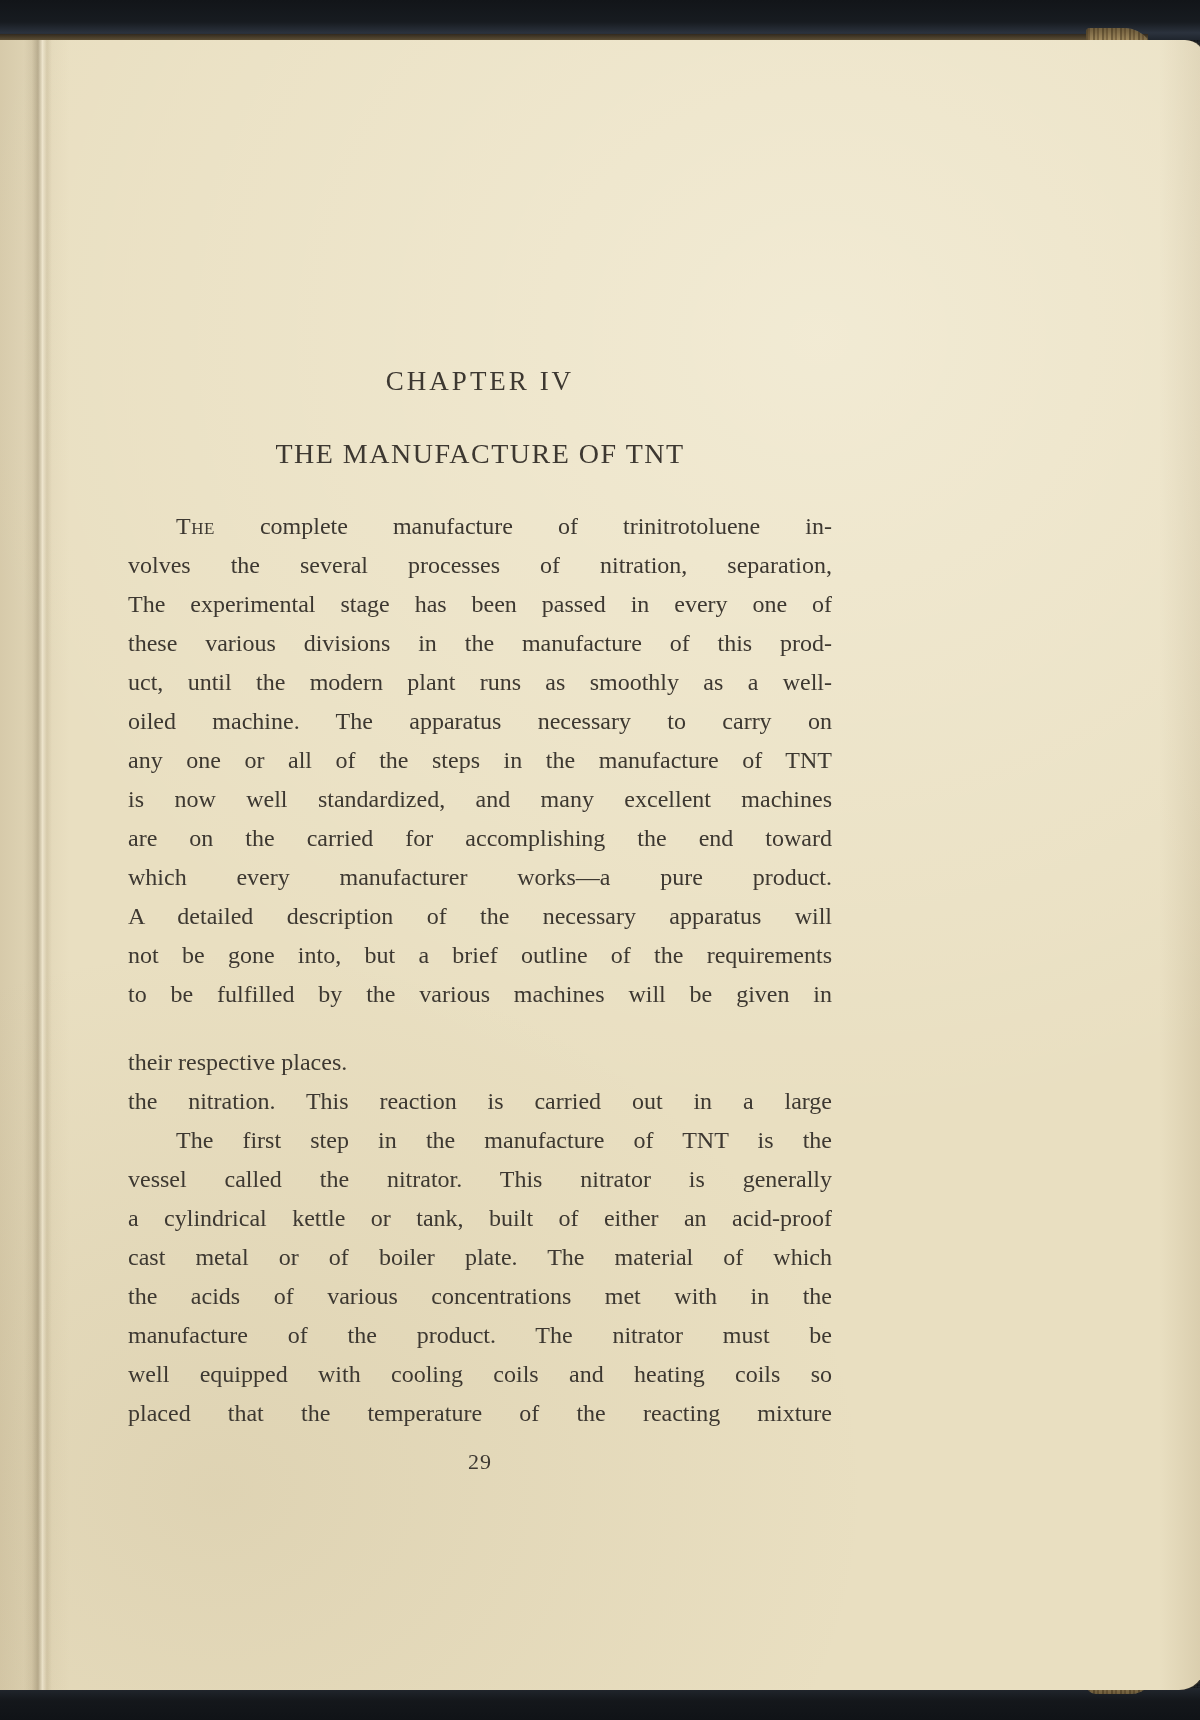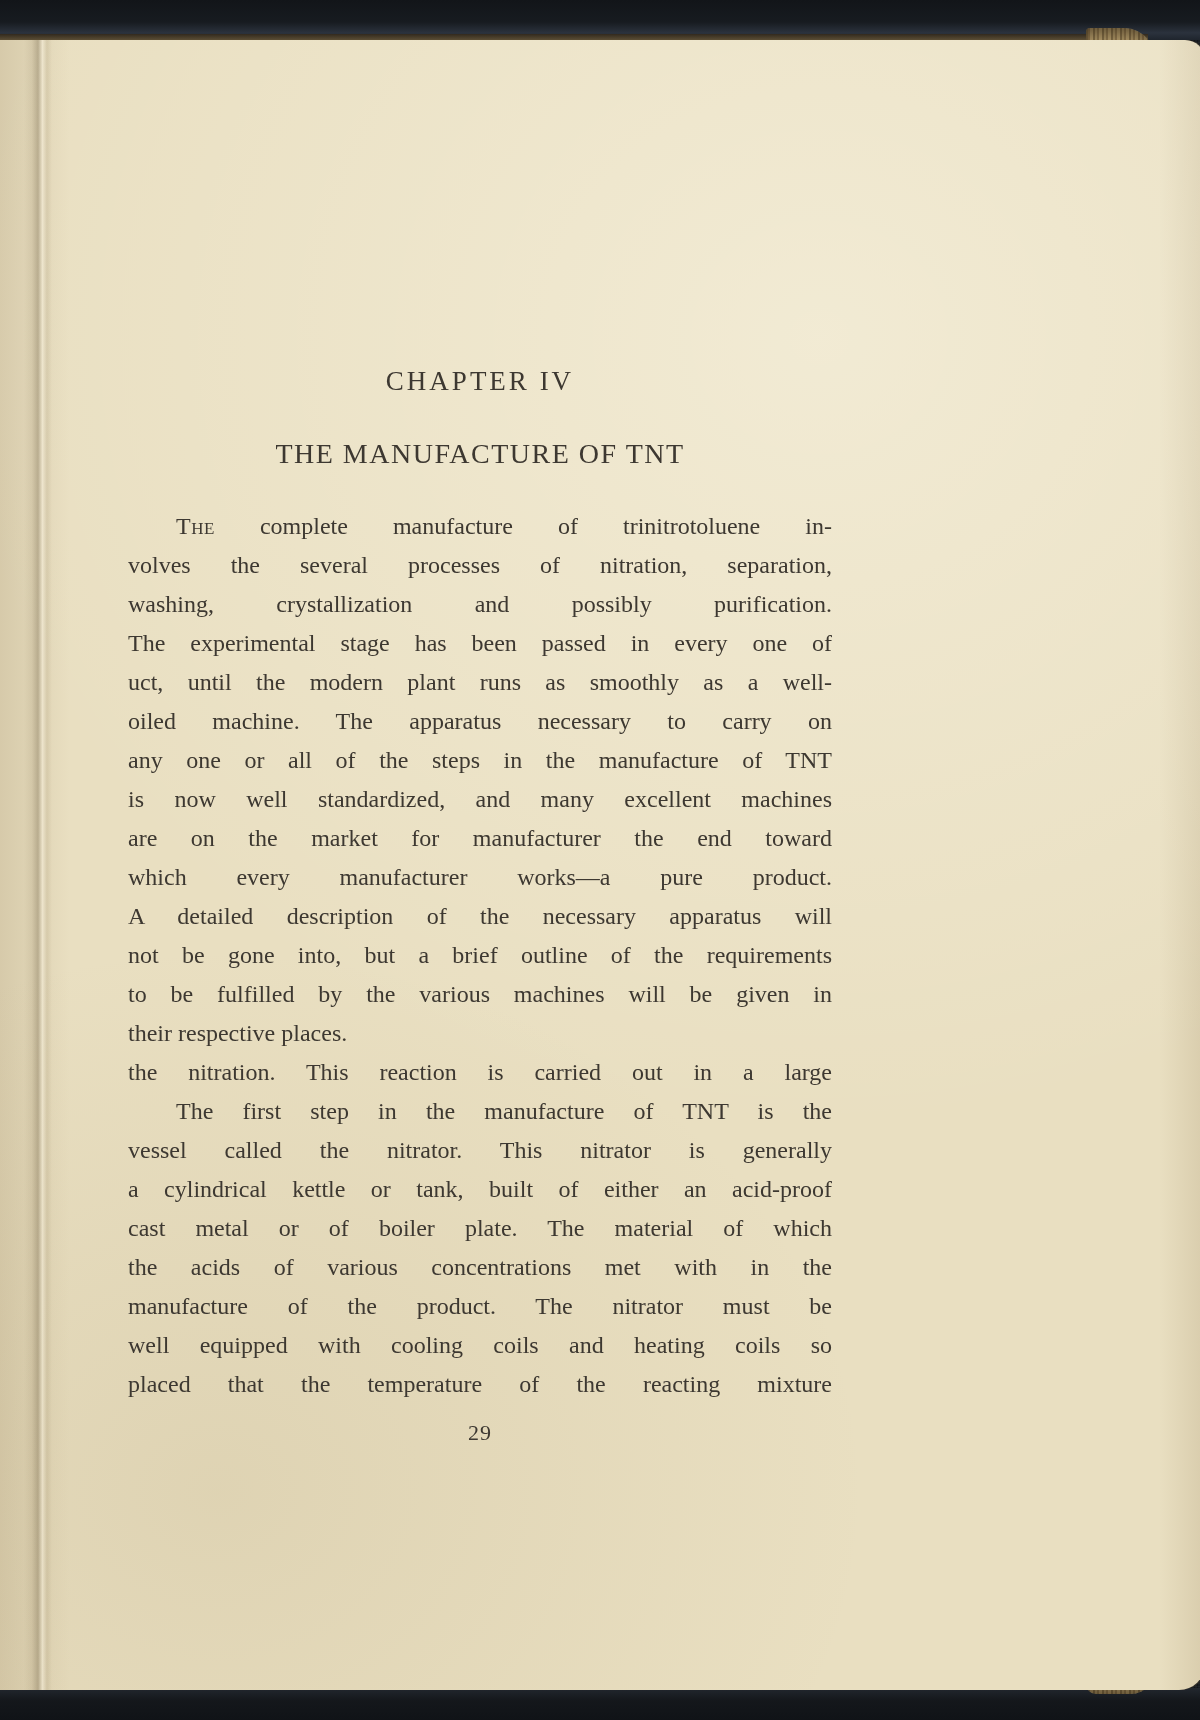--- a/index.html
+++ b/index.html
@@ -63,21 +63,21 @@
   .title{
     text-align:center;font-size:28px;line-height:34px;letter-spacing:1.5px;
     margin:0 0 36px 0;font-weight:400;
   }
   .para{margin:0;}
   .line{
     font-size:24px;height:39px;line-height:39px;overflow:hidden;
     text-align:justify;text-align-last:justify;white-space:normal;
   }
   .line.first{text-indent:48px;}
-  .line.last{text-align-last:left;}
+  .line.last{text-align-last:left;margin-top:29px;}
   .lead{font-variant:small-caps;letter-spacing:0.5px;}
   .pagenum{margin-top:16px;text-align:center;font-size:22px;letter-spacing:1px;}
 </style>
 </head>
 <body>
 
 <div class="scene" style="--page_bg: #e9dfc1; --cover: #191d22; --fore_edge: #9c855a; --ink: #3d3831;">
   <div class="cover-top"></div>
   <div class="cover-bottom"></div>
   <div class="top-edge"></div>
@@ -86,27 +86,27 @@
 
   <div class="page">
     <div class="gutter"></div>
     <div class="text-block">
       <div class="chapter">CHAPTER IV</div>
       <div class="title">THE MANUFACTURE OF TNT</div>
       <div>
           <div class="para">
             <div class="line first"><span class="lead">The</span> complete manufacture of trinitrotoluene in-</div>
             <div class="line">volves the several processes of nitration, separation,</div>
-            <div class="line">washing, crystallization and possibly purification.</div>
             <div class="line">The experimental stage has been passed in every one of</div>
+            <div class="line">these various divisions in the manufacture of this prod-</div>
             <div class="line">uct, until the modern plant runs as smoothly as a well-</div>
             <div class="line">oiled machine. The apparatus necessary to carry on</div>
             <div class="line">any one or all of the steps in the manufacture of TNT</div>
             <div class="line">is now well standardized, and many excellent machines</div>
-            <div class="line">are on the market for manufacturer the end toward</div>
+            <div class="line">are on the carried for accomplishing the end toward</div>
             <div class="line">which every manufacturer works—a pure product.</div>
             <div class="line">A detailed description of the necessary apparatus will</div>
             <div class="line">not be gone into, but a brief outline of the requirements</div>
             <div class="line">to be fulfilled by the various machines will be given in</div>
             <div class="line last">their respective places.</div>
           </div>
           <div class="para">
             <div class="line">the nitration. This reaction is carried out in a large</div>
             <div class="line first">The first step in the manufacture of TNT is the</div>
             <div class="line">vessel called the nitrator. This nitrator is generally</div>

